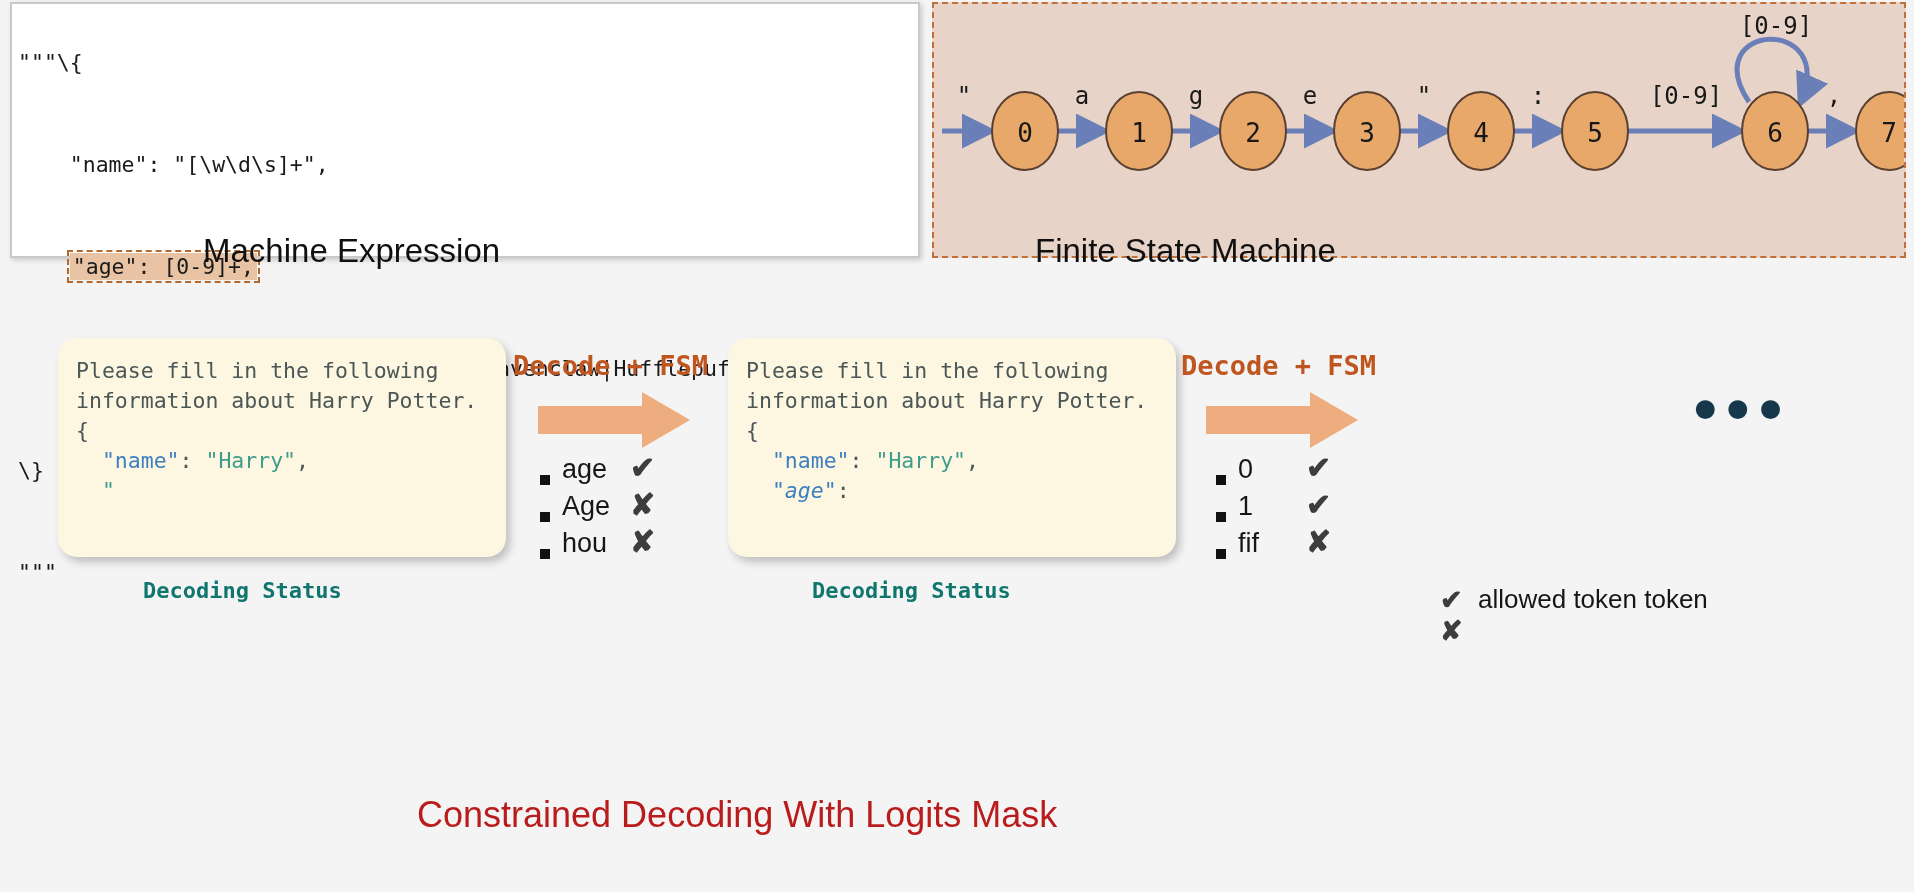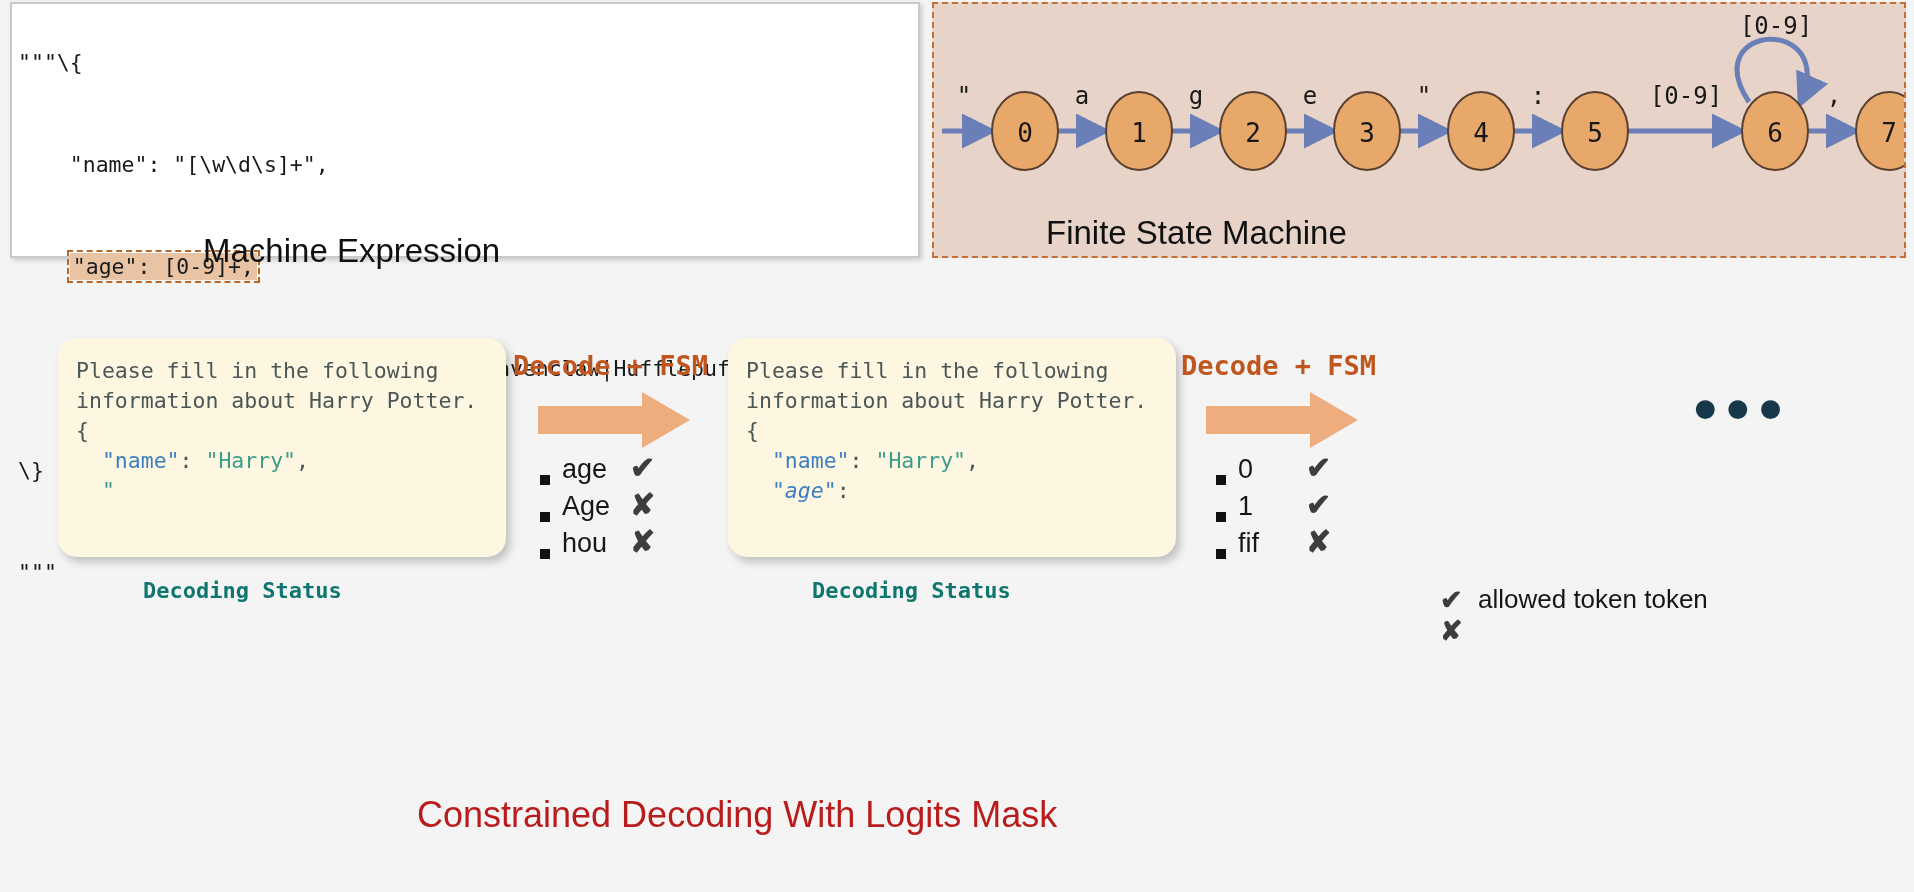--- a/index.html
+++ b/index.html
@@ -41,21 +41,21 @@
   }
   #fsm-svg{position:absolute;left:0;top:0;}
 
   .section-caption{
     position:absolute;
     font-family:"Liberation Sans",sans-serif;
     font-size:33px;color:#101010;font-stretch:condensed;
     white-space:nowrap;
   }
   #caption-regex{left:203px;top:232px;}
-  #caption-fsm{left:1035px;top:214px;margin-left:11px;}
+  #caption-fsm{left:1035px;top:232px;}
 
   
   .prompt-box{
     position:absolute;
     background:#fdf6e0;
     border-radius:19px;
     box-shadow:4px 5px 9px rgba(0,0,0,.22);
     box-sizing:border-box;
     padding:18px 18px 14px 18px;
   }

